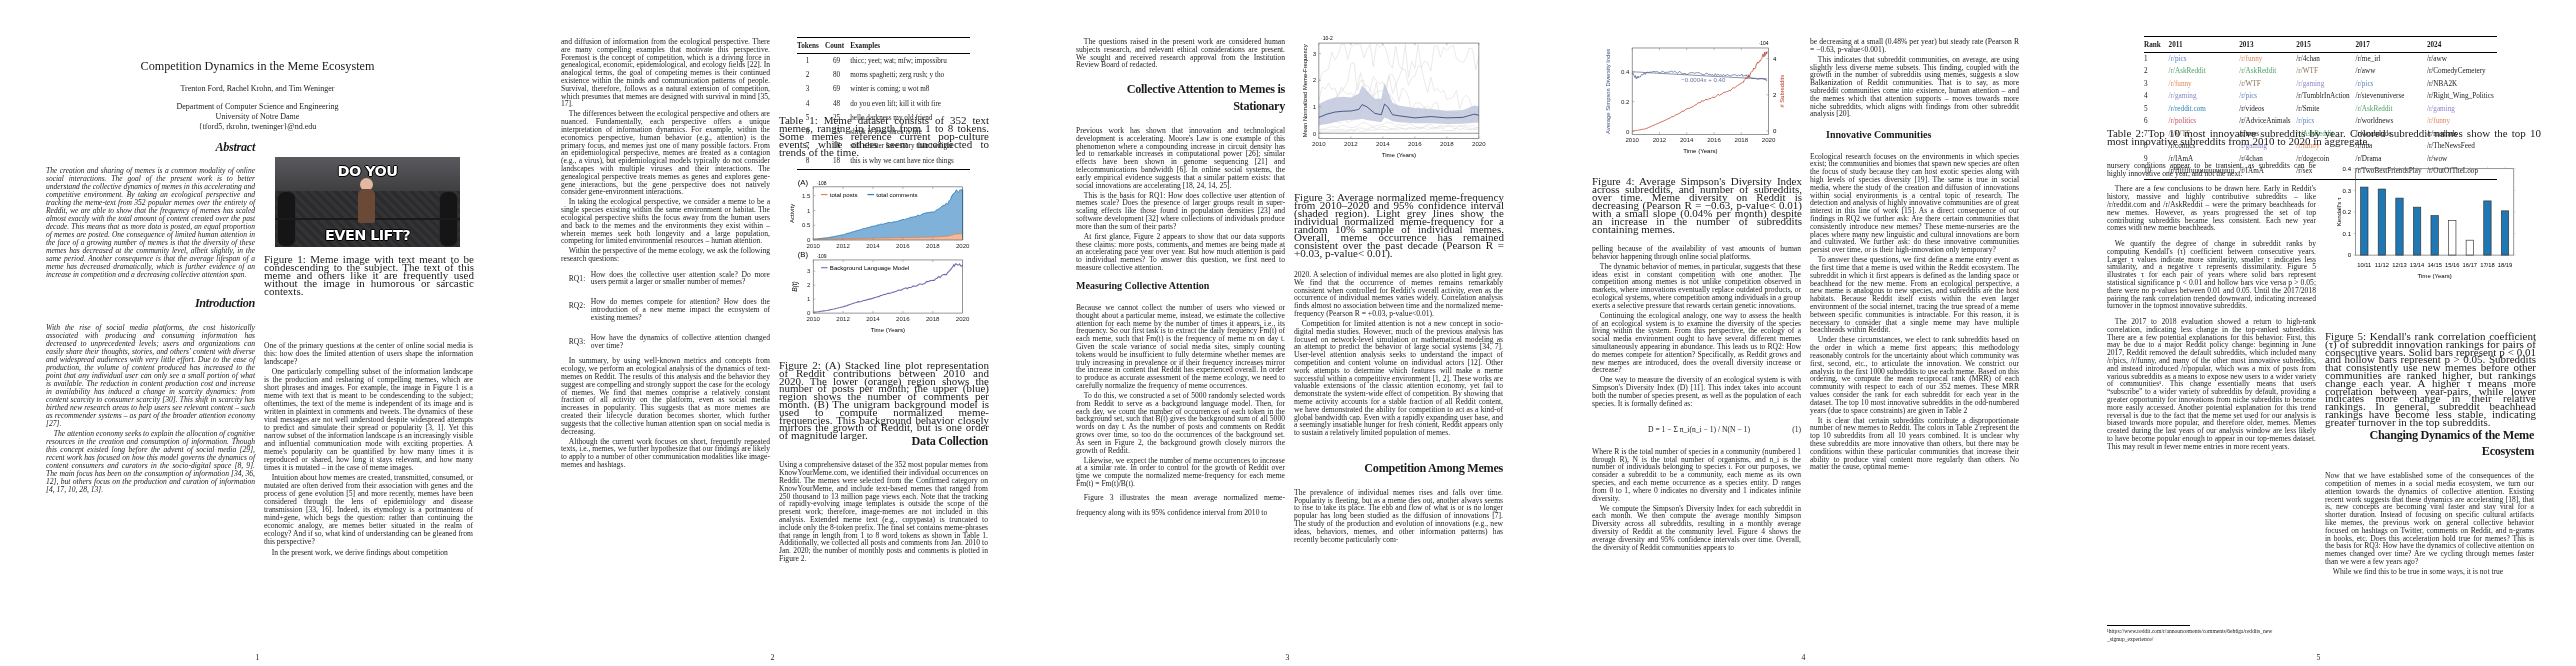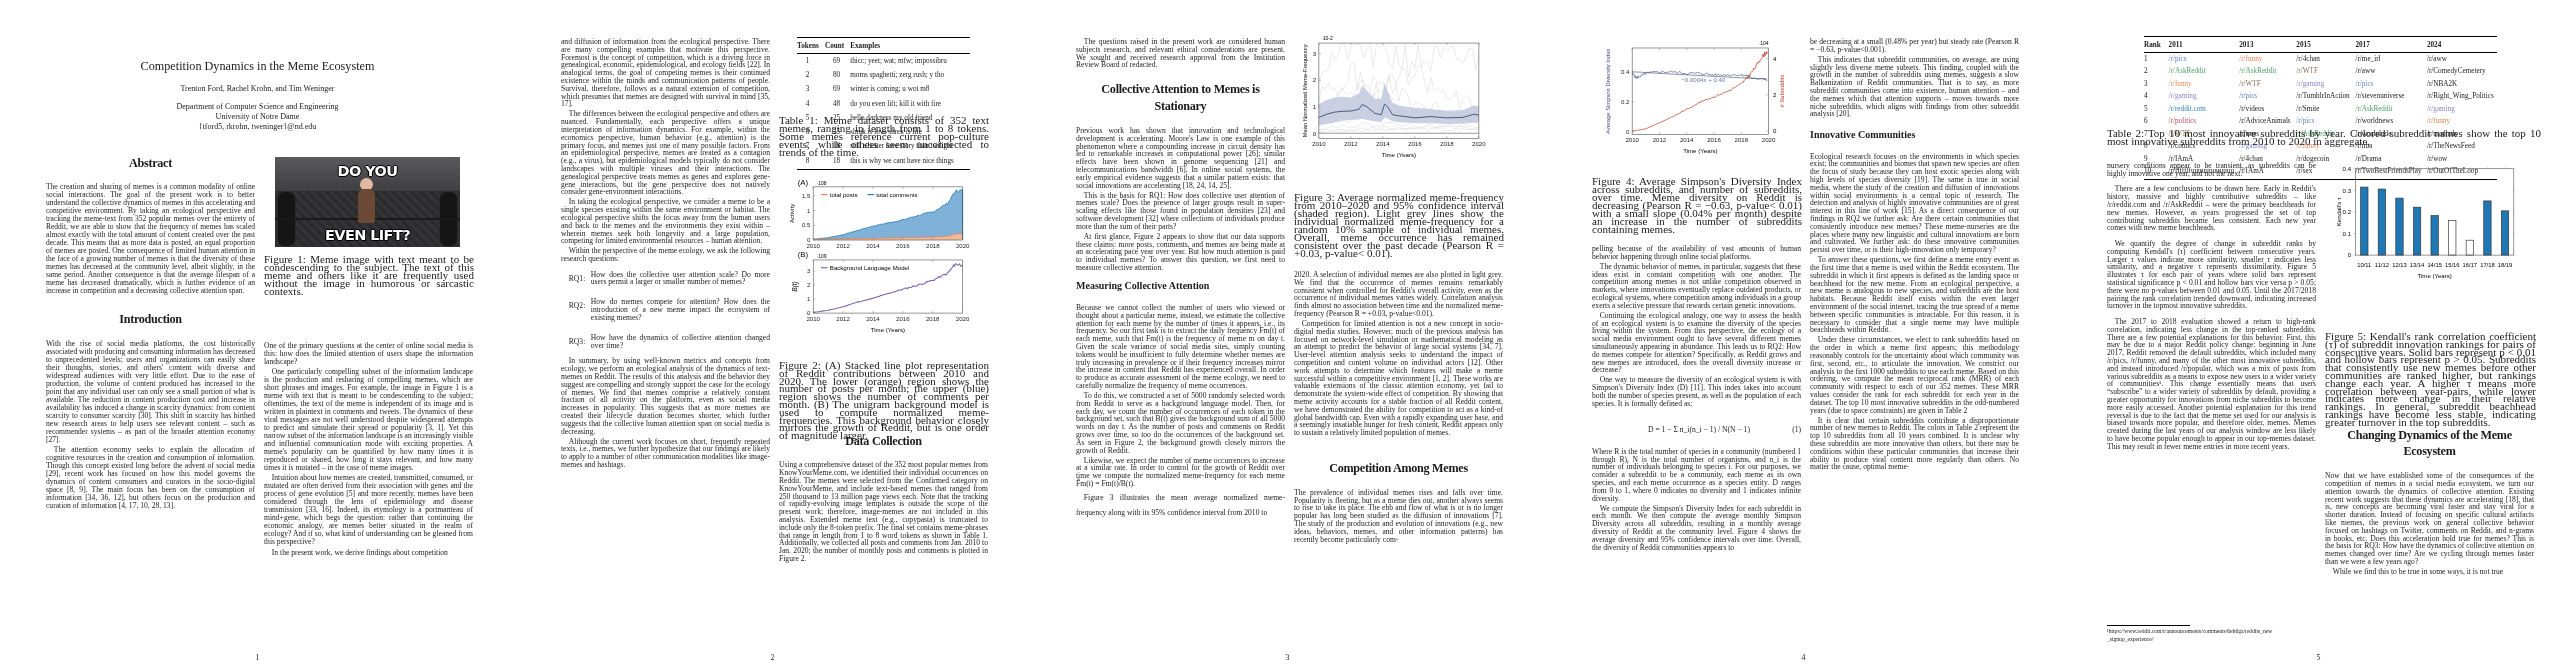--- a/index.html
+++ b/index.html
@@ -2,21 +2,21 @@
 <html style="font-size:9px"><head>
 <meta charset="utf-8">
 <style>
   * { box-sizing: border-box; margin: 0; padding: 0; }
   html, body { width: 2576px; height: 667px; background: #ffffff; overflow: hidden; }
   body { font-family: "Liberation Serif", "DejaVu Serif", serif; color: #1a1a1a; position: relative; }
   .page { position: absolute; top: 0; width: 515px; height: 667px; background: #fff; }
   .col { position: absolute; width: 209px; font-size: 7.6px; line-height: 15px; text-align: justify; hyphens: auto; }
   .col p { text-indent: 7.8px; margin-bottom: 2.2px; }
   .col p.noind { text-indent: 0; }
-  .col .sec { font-weight: bold; font-size: 12.2px; line-height: 16.7px; margin: 5.6px 0 12.2px 0; text-align: center; letter-spacing: -0.3px; }
+  .col .sec { font-weight: bold; font-size: 12.2px; line-height: 16.7px; margin: 5.6px 0 12.2px 0; text-align: right; letter-spacing: -0.3px; }
   .col .subsec { font-weight: bold; font-size: 10px; line-height: 14.5px; margin: 4.4px 0 10px 0; text-align: left; }
   .caption { font-size: 11px; line-height: 15px; text-align: justify; }
   .pagenum { position: absolute; bottom: 178px; left: 0; width: 515px; text-align: center; font-size: 7.8px; }
   .pagenum.low { bottom: 5px; }
 
   
   .arxiv { position: absolute; left: 10px; top: 317px; transform-origin: left top; transform: rotate(-90deg); font-size: 15.6px; color: #8c8c8c; white-space: nowrap; font-family: "Liberation Serif", serif; letter-spacing: 0.6px; }
 
   
   .title { position: absolute; left: 0; width: 515px; top: 59px; text-align: center; font-size: 12.2px; }
@@ -55,21 +55,21 @@
 
 <div class="page" style="left:0;">
   <div class="title">Competition Dynamics in the Meme Ecosystem</div>
   <div class="authors">Trenton Ford, Rachel Krohn, and Tim Weninger</div>
   <div class="affil">
     <div>Department of Computer Science and Engineering</div>
     <div>University of Notre Dame</div>
     <div>{tford5, rkrohn, tweninger}@nd.edu</div>
   </div>
 
-  <div class="col" style="left:46px; top:149px;">
+  <div class="col" style="left:46px; top:133px;font-style:italic;">
     <div class="sec">Abstract</div>
     <p class="noind" style="line-height:8px;font-size:7.5px;">The creation and sharing of memes is a common modality of online social interactions. The goal of the present work is to better understand the collective dynamics of memes in this accelerating and competitive environment. By taking an ecological perspective and tracking the meme-text from 352 popular memes over the entirety of Reddit, we are able to show that the frequency of memes has scaled almost exactly with the total amount of content created over the past decade. This means that as more data is posted, an equal proportion of memes are posted. One consequence of limited human attention in the face of a growing number of memes is that the diversity of these memes has decreased at the community level, albeit slightly, in the same period. Another consequence is that the average lifespan of a meme has decreased dramatically, which is further evidence of an increase in competition and a decreasing collective attention span.</p>
     <div class="sec" style="margin-top:15.6px;">Introduction</div>
     <p class="noind" style="line-height:8px;">With the rise of social media platforms, the cost historically associated with producing and consuming information has decreased to unprecedented levels; users and organizations can easily share their thoughts, stories, and others' content with diverse and widespread audiences with very little effort. Due to the ease of production, the volume of content produced has increased to the point that any individual user can only see a small portion of what is available. The reduction in content production cost and increase in availability has induced a change in scarcity dynamics: from content scarcity to consumer scarcity [30]. This shift in scarcity has birthed new research areas to help users see relevant content – such as recommender systems – as part of the broader attention economy [27].</p>
     <p style="line-height:8px;">The attention economy seeks to explain the allocation of cognitive resources in the creation and consumption of information. Though this concept existed long before the advent of social media [29], recent work has focused on how this model governs the dynamics of content consumers and curators in the socio-digital space [8, 9]. The main focus has been on the consumption of information [34, 36, 12], but others focus on the production and curation of information [4, 17, 10, 28, 13].</p>
   </div>
 
   <div class="meme">
     <div class="floor"></div>
     <div class="plate" style="left:2.2px;"></div>
@@ -375,21 +375,21 @@
       <span style="position:absolute;left:56px;top:7.8px;">D = 1 − Σ n_i(n_i − 1) / N(N − 1)</span>
       <span style="position:absolute;right:0;top:7.8px;">(1)</span>
     </div>
     <p class="noind" style="line-height:7.8px;">Where R is the total number of species in a community (numbered 1 through R), N is the total number of organisms, and n_i is the number of individuals belonging to species i. For our purposes, we consider a subreddit to be a community, each meme as its own species, and each meme occurrence as a species entity. D ranges from 0 to 1, where 0 indicates no diversity and 1 indicates infinite diversity.</p>
     <p style="line-height:7.8px;">We compute the Simpson's Diversity Index for each subreddit in each month. We then compute the average monthly Simpson Diversity across all subreddits, resulting in a monthly average diversity of Reddit at the community level. Figure 4 shows the average diversity and 95% confidence intervals over time. Overall, the diversity of Reddit communities appears to</p>
   </div>
 
   <div class="col" style="left:264px; top:38px;">
     <p class="noind" style="line-height:7.8px;">be decreasing at a small (0.48% per year) but steady rate (Pearson R = −0.63, p-value&lt;0.001).</p>
     <p style="line-height:7.8px;">This indicates that subreddit communities, on average, are using slightly less diverse meme subsets. This finding, coupled with the growth in the number of subreddits using memes, suggests a slow Balkanization of Reddit communities. That is to say, as more subreddit communities come into existence, human attention – and the memes which that attention supports – moves towards more niche subreddits, which aligns with findings from other subreddit analysis [20].</p>
-    <div class="subsec" style="margin-top:10px;">Innovative Communities</div>
+    <div class="subsec" style="margin-top:10px;margin-left:16px;">Innovative Communities</div>
     <p class="noind" style="line-height:7.8px;">Ecological research focuses on the environments in which species exist; the communities and biomes that spawn new species are often the focus of study because they can host exotic species along with high levels of species diversity [19]. The same is true in social media, where the study of the creation and diffusion of innovations within social environments is a central topic of research. The detection and analysis of highly innovative communities are of great interest in this line of work [15]. As a direct consequence of our findings in RQ2 we further ask: Are there certain communities that consistently introduce new memes? These meme-nurseries are the places where many new linguistic and cultural innovations are born and cultivated. We further ask: do these innovative communities persist over time, or is their high-innovation only temporary?</p>
     <p style="line-height:7.8px;">To answer these questions, we first define a meme entry event as the first time that a meme is used within the Reddit ecosystem. The subreddit in which it first appears is defined as the landing space or beachhead for the new meme. From an ecological perspective, a new meme is analogous to new species, and subreddits are the host habitats. Because Reddit itself exists within the even larger environment of the social internet, tracing the true spread of a meme between specific communities is intractable. For this reason, it is necessary to consider that a single meme may have multiple beachheads within Reddit.</p>
     <p style="line-height:7.8px;">Under these circumstances, we elect to rank subreddits based on the order in which a meme first appears; this methodology reasonably controls for the uncertainty about which community was first, second, etc., to articulate the innovation. We constrict our analysis to the first 1000 subreddits to use each meme. Based on this ordering, we compute the mean reciprocal rank (MRR) of each community with respect to each of our 352 memes. These MRR values consider the rank for each subreddit for each year in the dataset. The top 10 most innovative subreddits in the odd-numbered years (due to space constraints) are given in Table 2</p>
     <p style="line-height:7.8px;">It is clear that certain subreddits contribute a disproportionate number of new memes to Reddit. The colors in Table 2 represent the top 10 subreddits from all 10 years combined. It is unclear why these subreddits are more innovative than others, but there may be conditions within these particular communities that increase their ability to produce viral content more regularly than others. No matter the cause, optimal meme-</p>
   </div>
   <div class="pagenum low">4</div>
 </div>
 
 <div class="page" style="left:2061px;">
   <table class="tbl2" style="top:36px;">

